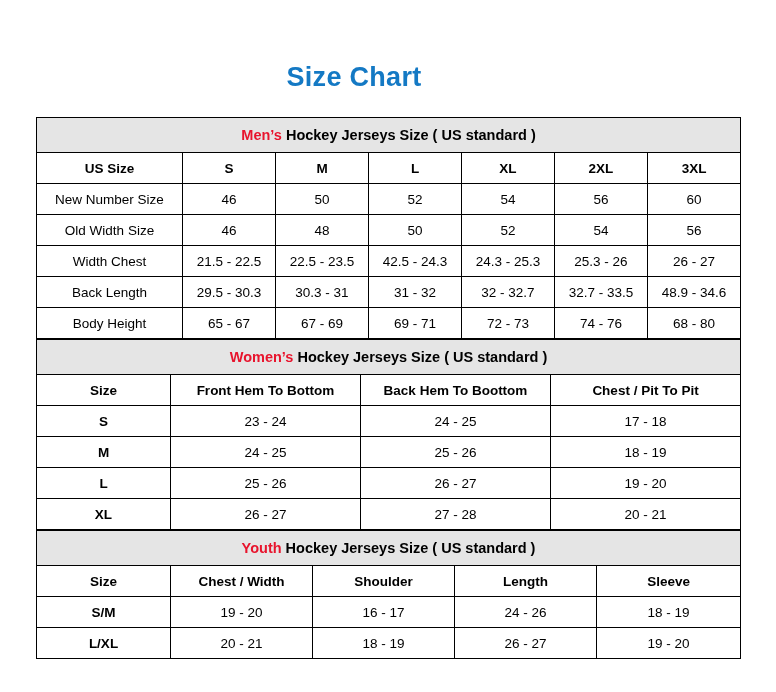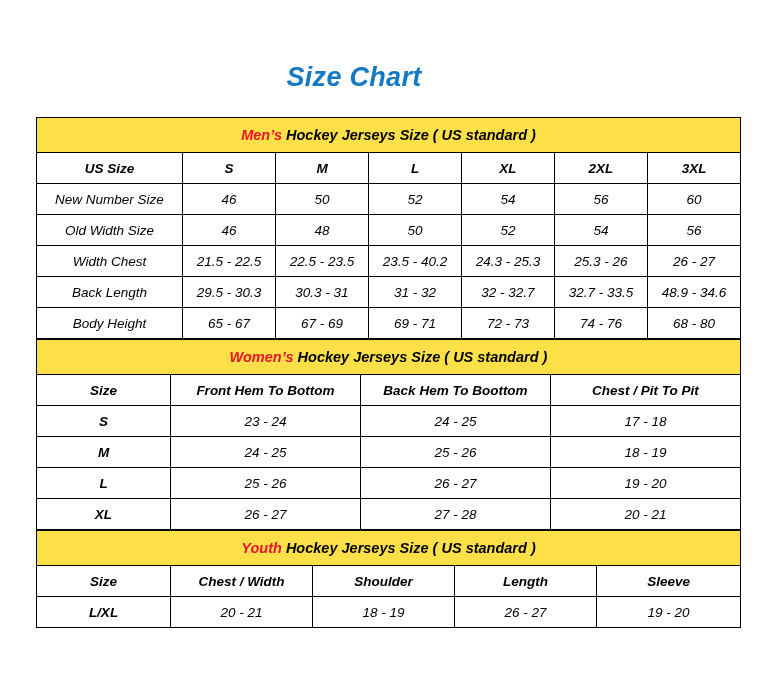--- a/index.html
+++ b/index.html
@@ -12,21 +12,20 @@
     height: 692px;
     font-family: "Liberation Sans", sans-serif;
     color: #000000;
     overflow: hidden;
   }
   .page {
     position: relative;
     width: 708px;
     height: 692px;
     box-sizing: border-box;
-    font-style: italic;
   }
   .title {
     text-align: center;
     color: #1479c4;
     font-size: 27px;
     font-weight: bold;
     padding-top: 62px;
     letter-spacing: 0.3px;
   }
   .chart-wrap {
@@ -40,21 +39,21 @@
   td, th {
     border: 1px solid #000000;
     font-size: 13.5px;
     font-weight: normal;
     text-align: center;
     height: 26px;
     padding: 2px 2px;
     background: #ffffff;
   }
   .section-head td {
-    background: #fde047;
+    background: #e5e5e5;
     font-weight: bold;
     font-size: 14.5px;
     height: 30px;
   }
   .section-head .accent {
     color: #e8142d;
   }
   .colhead td {
     font-weight: bold;
   }
@@ -113,21 +112,21 @@
           <td>48</td>
           <td>50</td>
           <td>52</td>
           <td>54</td>
           <td>56</td>
         </tr>
         <tr>
           <td class="rowlabel">Width Chest</td>
           <td class="nowrap">21.5 - 22.5</td>
           <td class="nowrap">22.5 - 23.5</td>
-          <td class="nowrap">23.5 - 40.2</td>
+          <td class="nowrap">42.5 - 24.3</td>
           <td class="nowrap">24.3 - 25.3</td>
           <td class="nowrap">25.3 - 26</td>
           <td class="nowrap">26 - 27</td>
         </tr>
         <tr>
           <td class="rowlabel">Back Length</td>
           <td class="nowrap">29.5 - 30.3</td>
           <td class="nowrap">30.3 - 31</td>
           <td class="nowrap">31 - 32</td>
           <td class="nowrap">32 - 32.7</td>
@@ -203,20 +202,27 @@
           <td colspan="5"><span class="accent">Youth</span><span> Hockey Jerseys Size ( US standard )</span></td>
         </tr>
         <tr class="colhead">
           <td>Size</td>
           <td>Chest / Width</td>
           <td>Shoulder</td>
           <td>Length</td>
           <td>Sleeve</td>
         </tr>
         <tr>
+          <td class="bold">S/M</td>
+          <td>19 - 20</td>
+          <td>16 - 17</td>
+          <td>24 - 26</td>
+          <td>18 - 19</td>
+        </tr>
+        <tr>
           <td class="bold">L/XL</td>
           <td>20 - 21</td>
           <td>18 - 19</td>
           <td>26 - 27</td>
           <td>19 - 20</td>
         </tr>
       </tbody>
     </table>
 
   </div>

